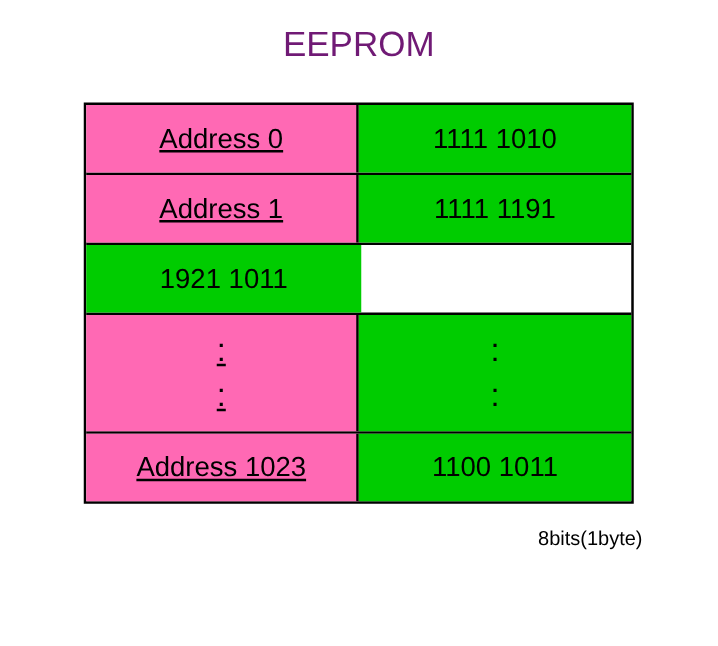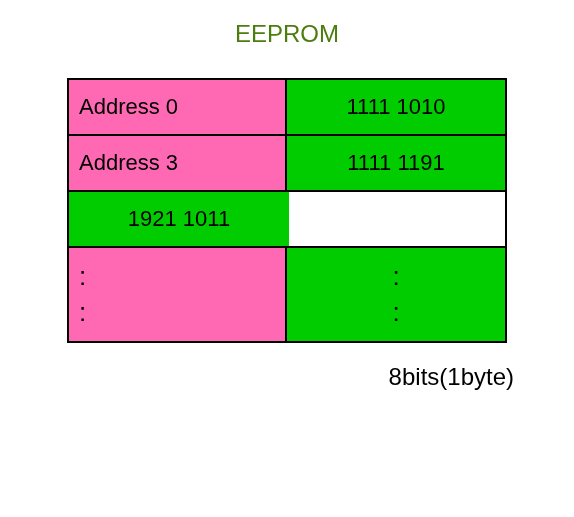--- a/index.html
+++ b/index.html
@@ -14,48 +14,49 @@
       background: #ffffff;
       display: flex;
       flex-direction: column;
       align-items: center;
       justify-content: flex-start;
       font-family: Arial, sans-serif;
       padding-top: 20px;
     }
 
     .title {
-      font-size: 24px;
+      font-size: 28px;
       font-weight: normal;
       margin-bottom: 30px;
-      color: #4d7c0f;
+      color: #701a75;
     }
 
     .table-container {
       border: 2px solid #000000;
       width: 440px;
     }
 
     .table-row {
       display: flex;
       border-bottom: 2px solid #000000;
     }
 
     .table-row:last-child {
       border-bottom: none;
     }
 
     .cell-address {
       background-color: #ff69b4;
       width: 220px;
       padding: 14px 10px;
-      text-align: left;
+      text-align: center;
       font-size: 22px;
       color: #000000;
       border-right: 2px solid #000000;
+      text-decoration: underline;
     }
 
     .cell-value {
       background-color: #00cc00;
       width: 220px;
       padding: 14px 13px;
       text-align: center;
       font-size: 22px;
       color: #000000;
     }
@@ -67,48 +68,52 @@
     }
 
     .cell-value.dots {
       font-size: 26px;
       padding: 10px;
       line-height: 1.4;
     }
 
     .footnote {
       margin-top: 20px;
-      font-size: 24px;
+      font-size: 16px;
       color: #000000;
       align-self: flex-end;
       padding-right: 60px;
     }
   </style>
 </head>
 <body>
 
 <h1 class="title">EEPROM</h1>
 
 <div class="table-container">
 
   <div class="table-row">
     <div class="cell-address">Address 0</div>
     <div class="cell-value">1111 1010</div>
   </div>
 
   <div class="table-row">
-    <div class="cell-address">Address 3</div>
+    <div class="cell-address">Address 1</div>
     <div class="cell-value">1111 1191</div>
   </div>
 
   <div class="table-row">
     <div class="cell-value">1921 1011</div>
   </div>
 
   <div class="table-row">
     <div class="cell-address dots">:<br>:</div>
     <div class="cell-value dots">:<br>:</div>
   </div>
 
+  <div class="table-row">
+    <div class="cell-address">Address 1023</div>
+    <div class="cell-value">1100 1011</div>
+  </div>
 
 </div>
 
 <div class="footnote">8bits(1byte)</div>
 
 </body></html>

